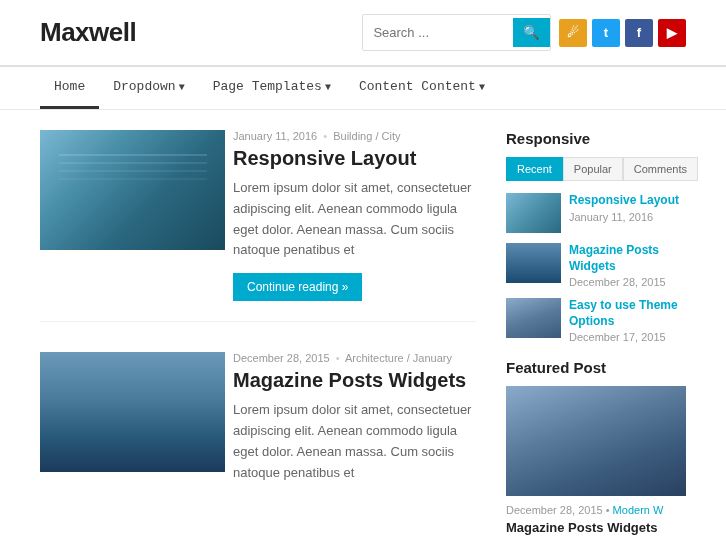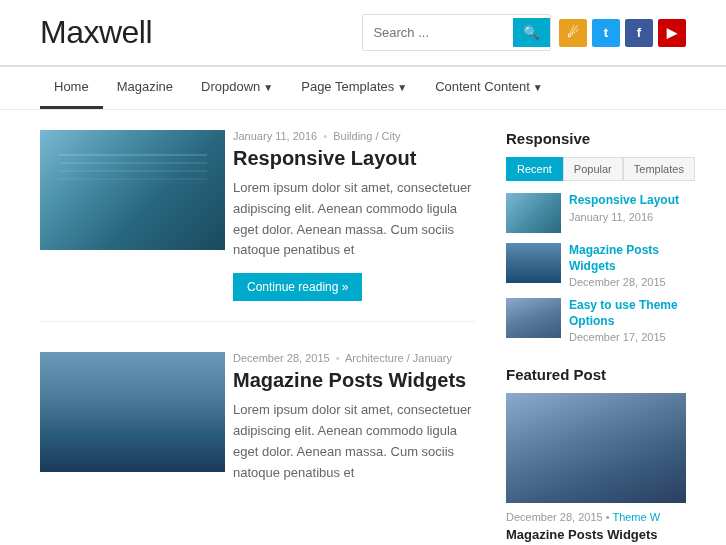--- a/index.html
+++ b/index.html
@@ -2,36 +2,36 @@
 <html><head>
   <meta charset="utf-8">
   <style>
     * { box-sizing: border-box; margin: 0; padding: 0; }
     body { font-family: Arial, sans-serif; background: #e8e8e8; font-size: 14px; color: #333; }
     
     .outer-wrapper { background: #fff; max-width: 726px; margin: 0 auto; }
     
     
     .header { display: flex; align-items: center; justify-content: space-between; padding: 14px 40px 14px 40px; background: #fff; }
-    .site-title { font-size: 32px; font-weight: 400; color: #222; letter-spacing: -0.5px; }
+    .site-title { font-size: 26px; font-weight: 700; color: #222; letter-spacing: -0.5px; }
     .header-right { display: flex; align-items: center; gap: 8px; }
     .search-box { display: flex; align-items: center; border: 1px solid #ddd; border-radius: 2px; overflow: hidden; }
     .search-input { border: none; outline: none; padding: 10px 10px; font-size: 13px; color: #8b5cf6; width: 150px; }
     .search-btn { background: #00aacc; border: none; padding: 7px 10px; cursor: pointer; color: #fff; display: flex; align-items: center; }
     .social-icons { display: flex; gap: 5px; }
     .social-icon { width: 28px; height: 28px; display: flex; align-items: center; justify-content: center; border-radius: 2px; color: #fff; font-size: 13px; font-weight: bold; cursor: pointer; }
     .social-rss { background: #e8a020; }
     .social-twitter { background: #1da1f2; }
     .social-facebook { background: #3b5998; }
     .social-youtube { background: #cc0000; }
     
     
     .nav { border-top: 2px solid #e0e0e0; border-bottom: 1px solid #e8e8e8; padding: 0 40px; background: #fff; }
     .nav ul { display: flex; list-style: none; gap: 0; }
-    .nav ul li { position: relative; }
+    .nav ul li { position: relative; font-family: Liberation Mono, monospace; }
     .nav ul li a { display: block; padding: 12px 14px; color: #444; text-decoration: none; font-size: 13px; font-weight: normal; }
     .nav ul li:first-child { border-bottom: 3px solid #333; }
     .nav-arrow { font-size: 10px; margin-left: 3px; }
     
     
     .main-container { display: flex; padding: 20px 40px; gap: 30px; background: #fff; }
     .content-area { flex: 1; min-width: 0; }
     .sidebar { width: 180px; flex-shrink: 0; }
     
     
@@ -63,21 +63,21 @@
     .rec-item { display: flex; gap: 8px; margin-bottom: 10px; align-items: flex-start; }
     .rec-thumb { width: 55px; height: 40px; flex-shrink: 0; }
     .rec-thumb-img { width: 55px; height: 40px; }
     .rec-content .rec-title { font-size: 12px; color: #00aacc; font-weight: 600; line-height: 1.3; margin-bottom: 2px; }
     .rec-content .rec-date { font-size: 11px; color: #999; }
     
     .rec-img-1 { background: linear-gradient(135deg, #7ab8d4 0%, #4a8fa8 50%, #2a6880 100%); }
     .rec-img-2 { background: linear-gradient(180deg, #5a8ab0 0%, #3a6a90 50%, #1a4a70 100%); }
     .rec-img-3 { background: linear-gradient(160deg, #8aabcc 0%, #5a7a9c 50%, #3a5a7c 100%); }
     
-    .featured-section { margin-top: 23px; }
+    .featured-section { margin-top: 16px; }
     .featured-img-placeholder { width: 100%; height: 110px; background: linear-gradient(160deg, #8aabcc 0%, #5a7a9c 40%, #3a5a7c 70%, #2a4060 100%); margin-bottom: 8px; }
     .featured-meta { font-size: 11px; color: #999; margin-bottom: 4px; }
     .featured-meta .author { color: #00aacc; }
     .featured-title { font-size: 13px; font-weight: 700; color: #222; line-height: 1.3; }
 
     
     .img-building::before {
       content: '';
       position: absolute;
       top: 20%; left: 10%;
@@ -116,23 +116,20 @@
       </div>
     </div>
   </div>
 
   <nav class="nav">
     <ul>
       <li>
         <a href="#">Home</a>
       </li>
       <li>
-        <a href="#">Magazine</a>
-      </li>
-      <li>
         <a href="#">
           <span>Dropdown</span><span class="nav-arrow">▼</span>
         </a>
       </li>
       <li>
         <a href="#">
           <span>Page Templates</span><span class="nav-arrow">▼</span>
         </a>
       </li>
       <li>
@@ -180,21 +177,21 @@
       </article>
 
     </div>
 
     <aside class="sidebar">
       <div class="sidebar-section-title">Responsive</div>
 
       <div class="tabs">
         <div class="tab active">Recent</div>
         <div class="tab">Popular</div>
-        <div class="tab">Templates</div>
+        <div class="tab">Comments</div>
       </div>
 
       <div class="rec-item">
         <div class="rec-thumb">
           <div class="rec-thumb-img rec-img-1"></div>
         </div>
         <div class="rec-content">
           <div class="rec-title">Responsive Layout</div>
           <div class="rec-date">January 11, 2016</div>
         </div>
@@ -219,19 +216,19 @@
           <div class="rec-date">December 17, 2015</div>
         </div>
       </div>
 
       <div class="featured-section">
         <div class="sidebar-section-title">Featured Post</div>
         <div class="featured-img-placeholder"></div>
         <div class="featured-meta">
           <span>December 28, 2015</span>
           <span> • </span>
-          <span class="author">Theme W</span>
+          <span class="author">Modern W</span>
         </div>
         <div class="featured-title">Magazine Posts Widgets</div>
       </div>
     </aside>
   </div>
 </div>
 
 </body></html>

